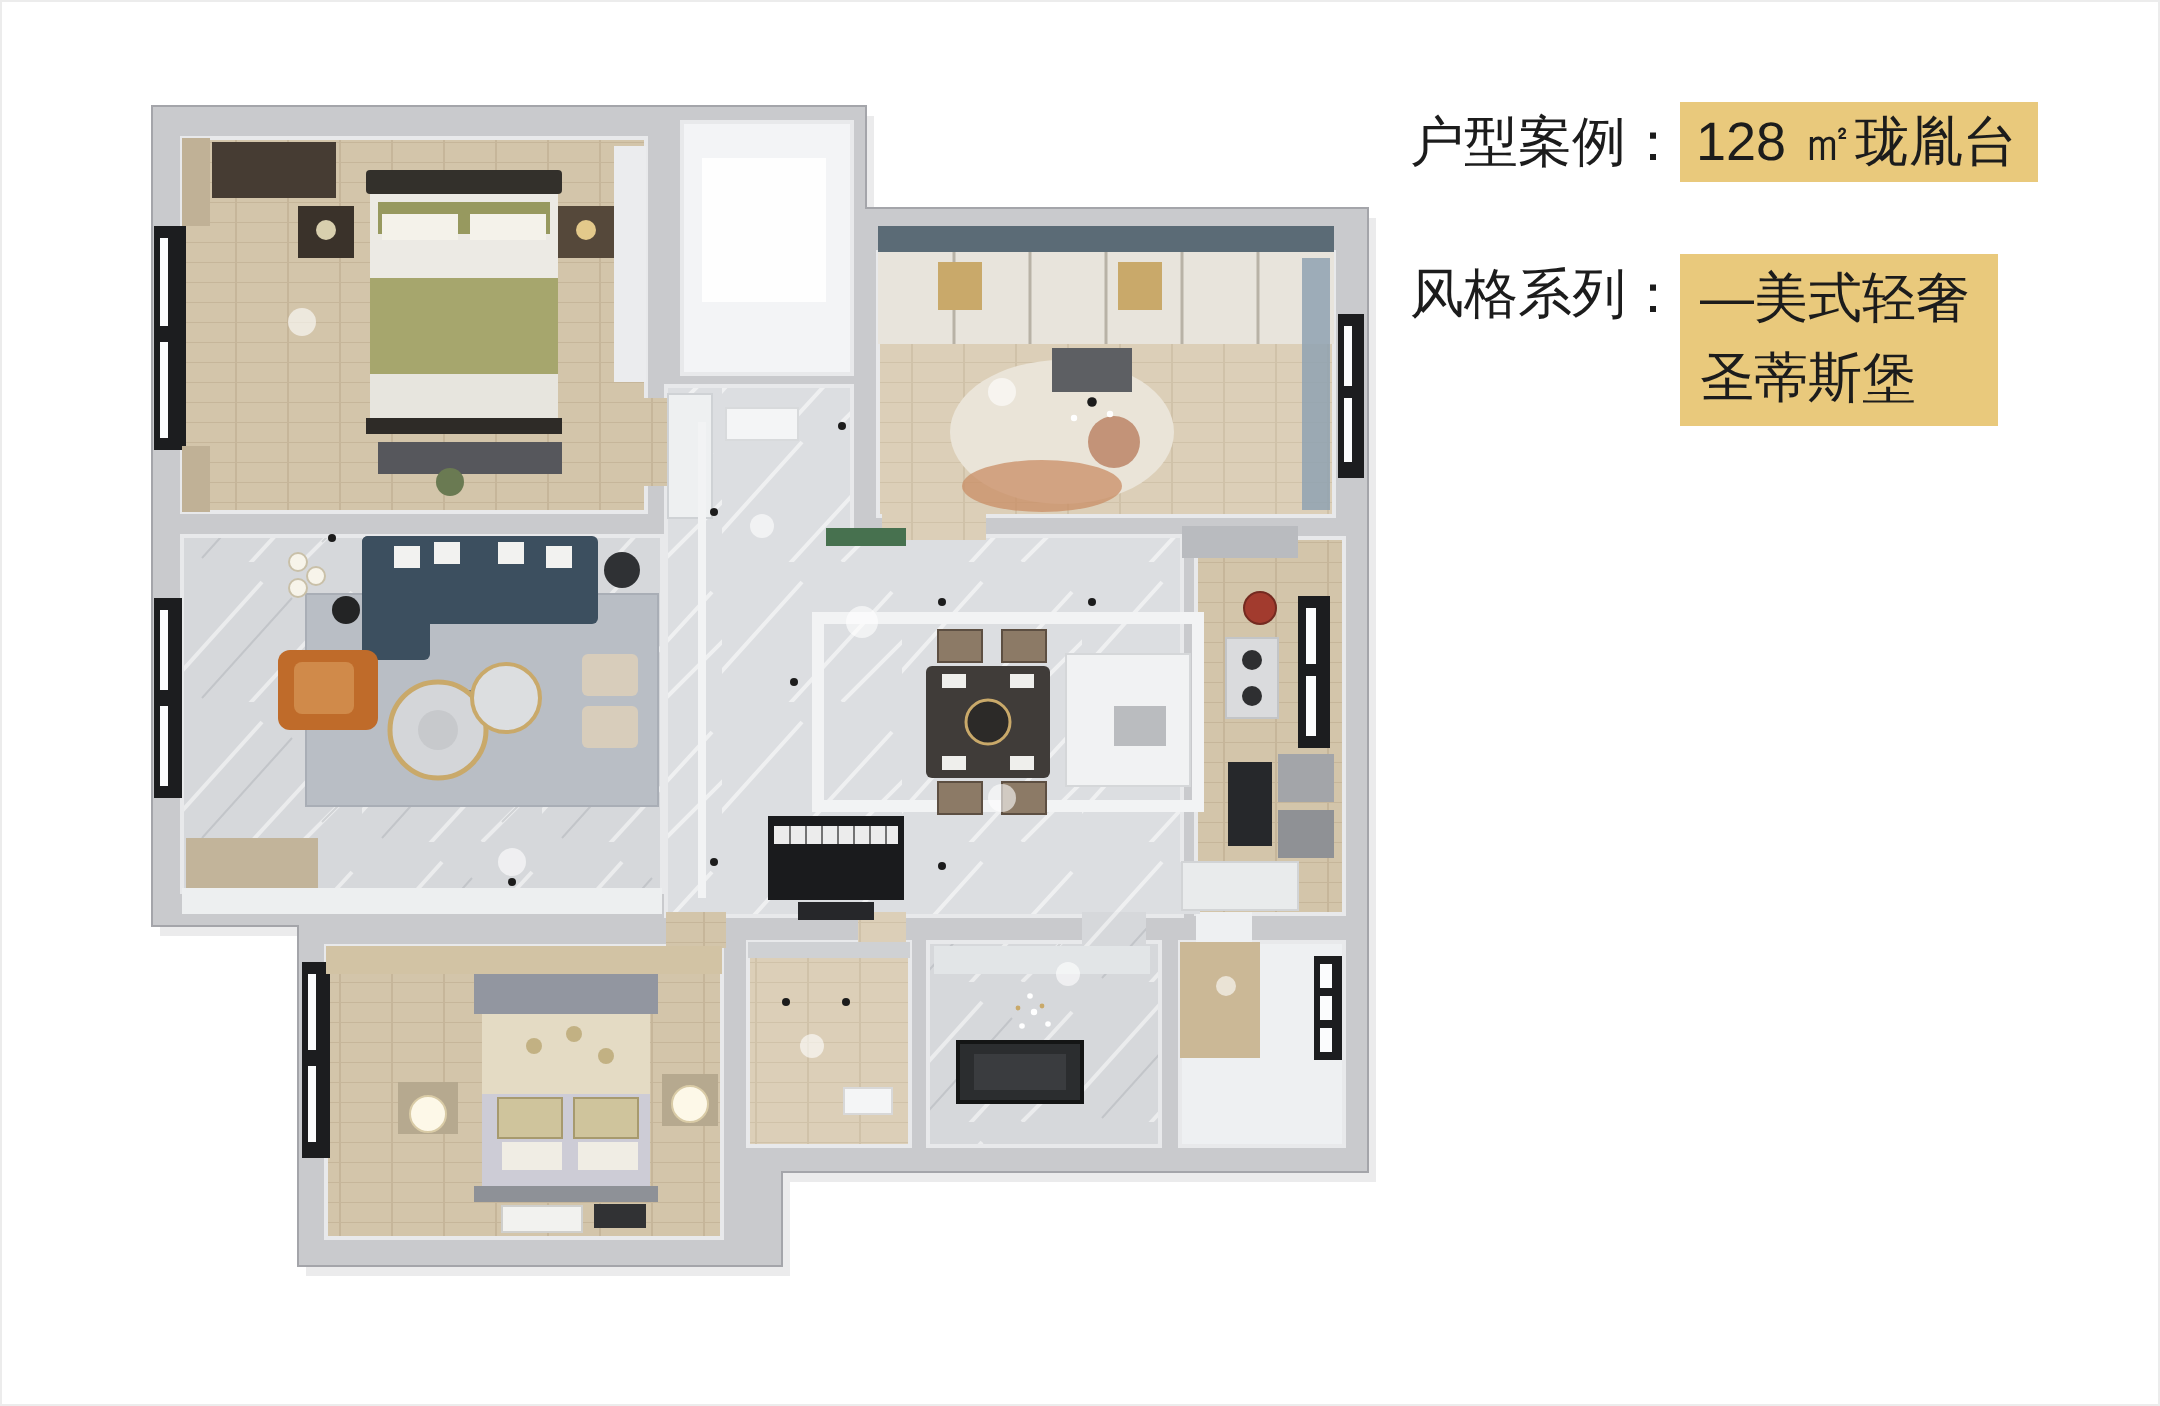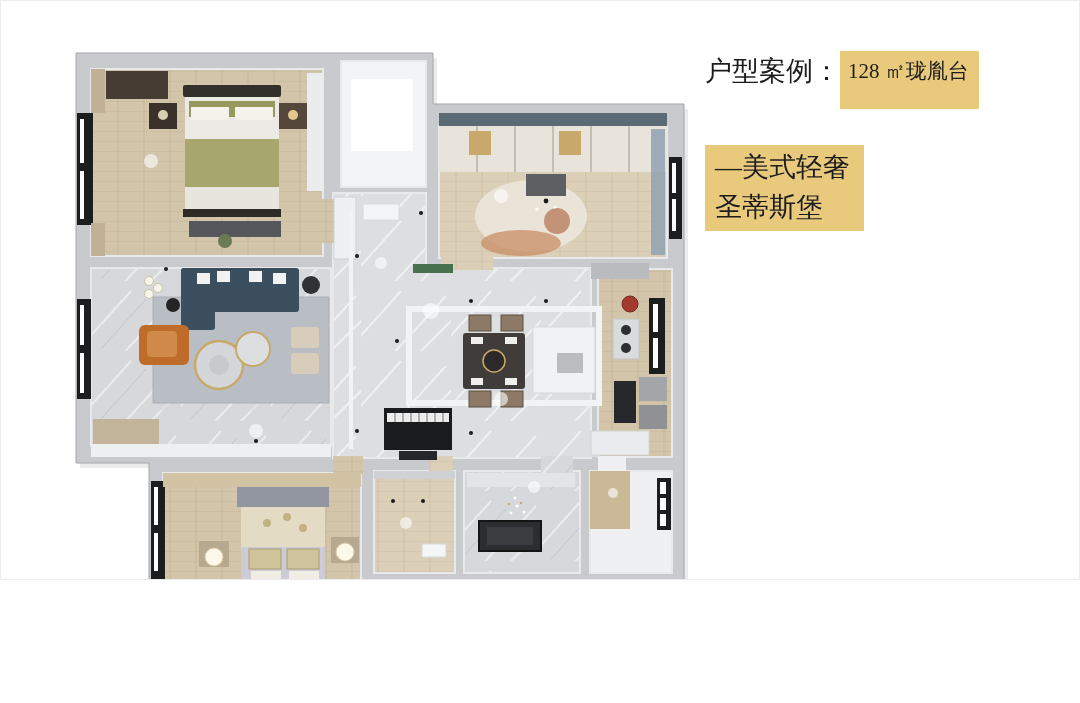--- a/index.html
+++ b/index.html
@@ -1,35 +1,35 @@
 <!DOCTYPE html>
 <html style="--background: #ffffff; --highlight: #e9c97c; --text: #1c1c1c; --wall: #c9cacd; --wall-edge: #a4a5aa; --marble: #d6d8db; --marble-light: #dcdee1; --wood: #d3c5aa; --wood-light: #dccfb8; --white-room: #f3f4f6; --sofa: #3c4f5f; --armchair: #bf6b2a; --bed-green: #a6a66d; --piano: #1a1b1d; --tub: #2b2d2f; --window: #1c1d1f; --gold: #c9a96a; --accent-red: #a23b2e; --accent-green: #47714f;"><head>
 <meta charset="utf-8">
 <style>
   html,body{margin:0;padding:0;background:#fff;}
-  .canvas{position:relative;width:1080px;height:580px;background:var(--background,#fff);
+  .canvas{position:relative;width:1080px;height:703px;background:var(--background,#fff);
           overflow:hidden;border:1px solid #ececec;box-sizing:border-box;
-          font-family:Liberation Serif, serif;}
+          font-family:Liberation Sans, sans-serif;}
   svg{position:absolute;left:0;top:0;}
 
   
   .f-wall{fill:var(--wall);}
   .f-shadow{fill:rgba(60,60,70,.10);}
   .f-window{fill:var(--window);}
   .floor{stroke:#e8e9eb;stroke-width:2;}
   .pane{fill:#fbfcfd;}
   .dot{fill:#1c1c1c;}
   .glow{fill:#ffffff;opacity:.6;}
 
   
   .info{position:absolute;left:704px;top:50px;color:var(--text);}
   .info-line{display:flex;align-items:flex-start;margin-bottom:36px;}
   .info-label{font-size:27px;line-height:40px;white-space:nowrap;}
   .hl{background:var(--highlight);}
-  .case-value{font-size:21px;line-height:30px;padding:5px 10px 23px 8px;white-space:nowrap;}
+  .case-value{font-size:27px;line-height:30px;padding:5px 10px 5px 8px;white-space:nowrap;}
   .style-block{font-size:27px;line-height:40px;padding:2px 14px 4px 10px;}
   .style-block .row{display:block;white-space:nowrap;}
 </style>
 </head>
 <body>
 
 <div class="canvas">
 
   <svg width="1080" height="703" viewBox="0 0 1080 703">
     <defs>
@@ -275,20 +275,21 @@
       <rect x="296" y="601" width="26" height="12" fill="#313234"></rect>
     </g>
   </svg>
 
   <div class="info">
     <div class="info-line">
       <span class="info-label">户型案例：</span>
       <span class="hl case-value">128 ㎡珑胤台</span>
     </div>
     <div class="info-line">
+      <span class="info-label">风格系列：</span>
       <span class="hl style-block">
         <span class="row">—美式轻奢</span>
         <span class="row">圣蒂斯堡</span>
       </span>
     </div>
   </div>
 
 </div>
 
 </body></html>

